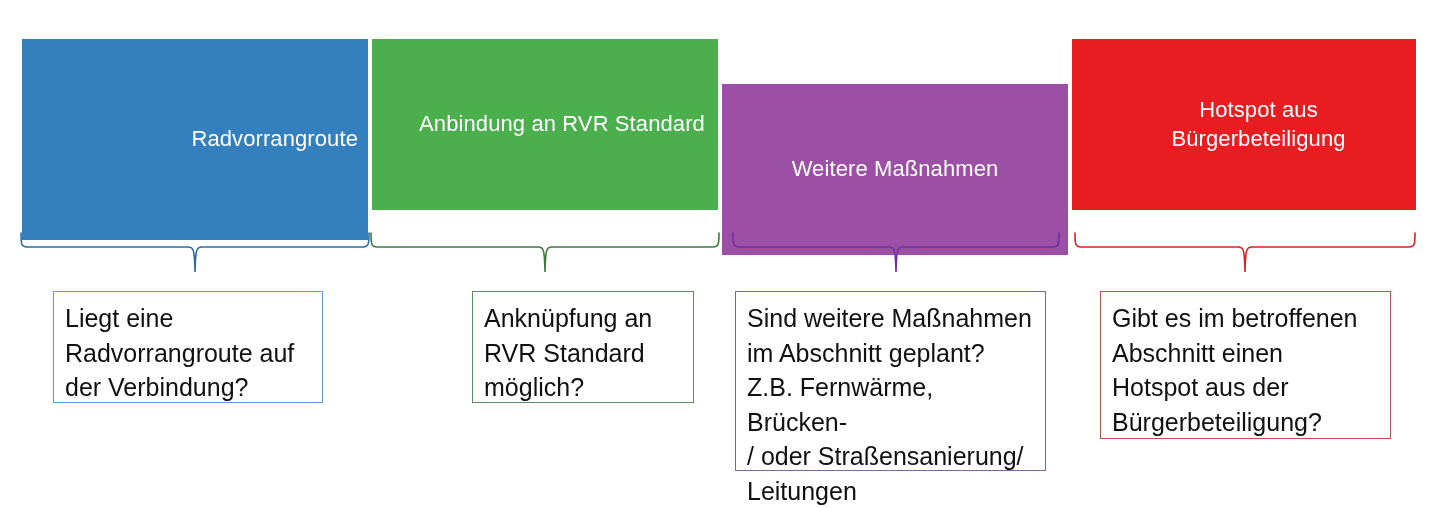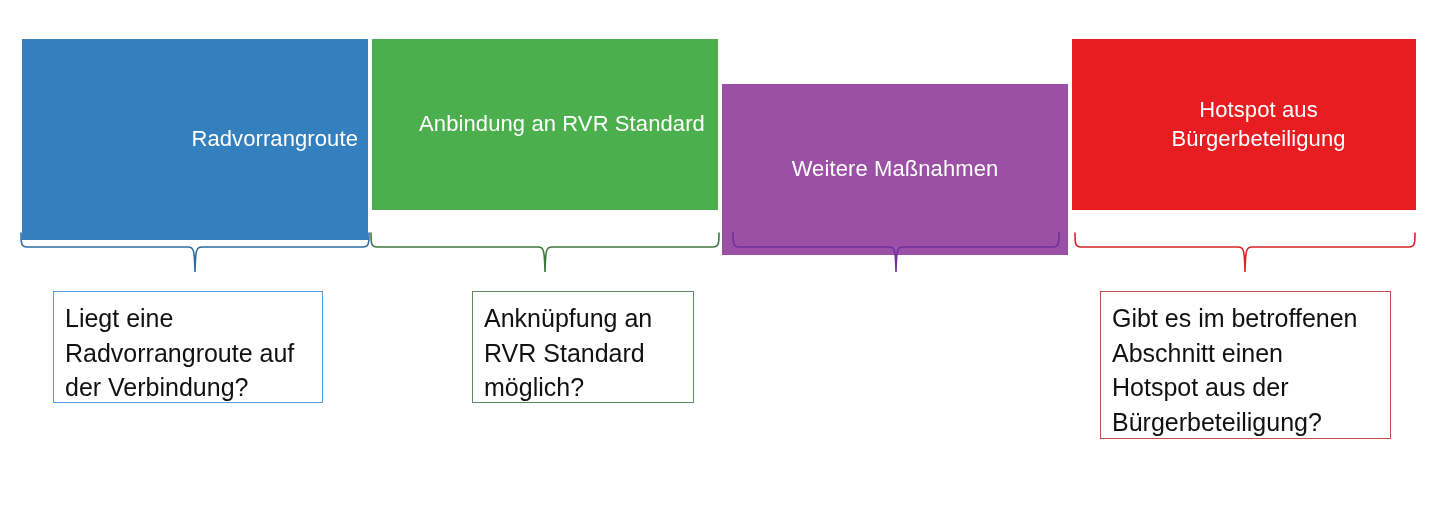--- a/index.html
+++ b/index.html
@@ -94,20 +94,25 @@
   <div class="header-bar" style="left:722px; top:39px; width:346px; height:171px; background:#9B4FA5;margin-top:45px;">
     <span>Weitere Maßnahmen</span>
   </div>
 
   <div class="brace" style="left:730px; top:231px; width:332px; height:42px;">
     <svg width="332" height="42" viewBox="0 0 332 42" fill="none">
       <path d="M3 2 C3 12, 3 16, 9 16 L159 16 C164.5 16, 165.5 18, 166 41 C166.5 18, 167.5 16, 173 16 L323 16 C329 16, 329 12, 329 2" stroke="#7030A0" stroke-width="1.6" fill="none" stroke-linecap="round"></path>
     </svg>
   </div>
 
+  <div class="q-box" style="left:735px; top:291px; width:311px; height:180px; border-color:#8064A2;">Sind weitere Maßnahmen
+im Abschnitt geplant?
+Z.B. Fernwärme, Brücken-
+/ oder Straßensanierung/
+Leitungen</div>
 
   <div class="header-bar" style="left:1072px; top:39px; width:344px; height:171px; background:#E81D22;">
     <span style="white-space:pre-line;margin-left:29px;">Hotspot aus
 Bürgerbeteiligung</span>
   </div>
 
   <div class="brace" style="left:1072px; top:231px; width:346px; height:42px;">
     <svg width="346" height="42" viewBox="0 0 346 42" fill="none">
       <path d="M3 2 C3 12, 3 16, 9 16 L166 16 C171.5 16, 172.5 18, 173 41 C173.5 18, 174.5 16, 180 16 L337 16 C343 16, 343 12, 343 2" stroke="#D62424" stroke-width="1.6" fill="none" stroke-linecap="round"></path>
     </svg>

